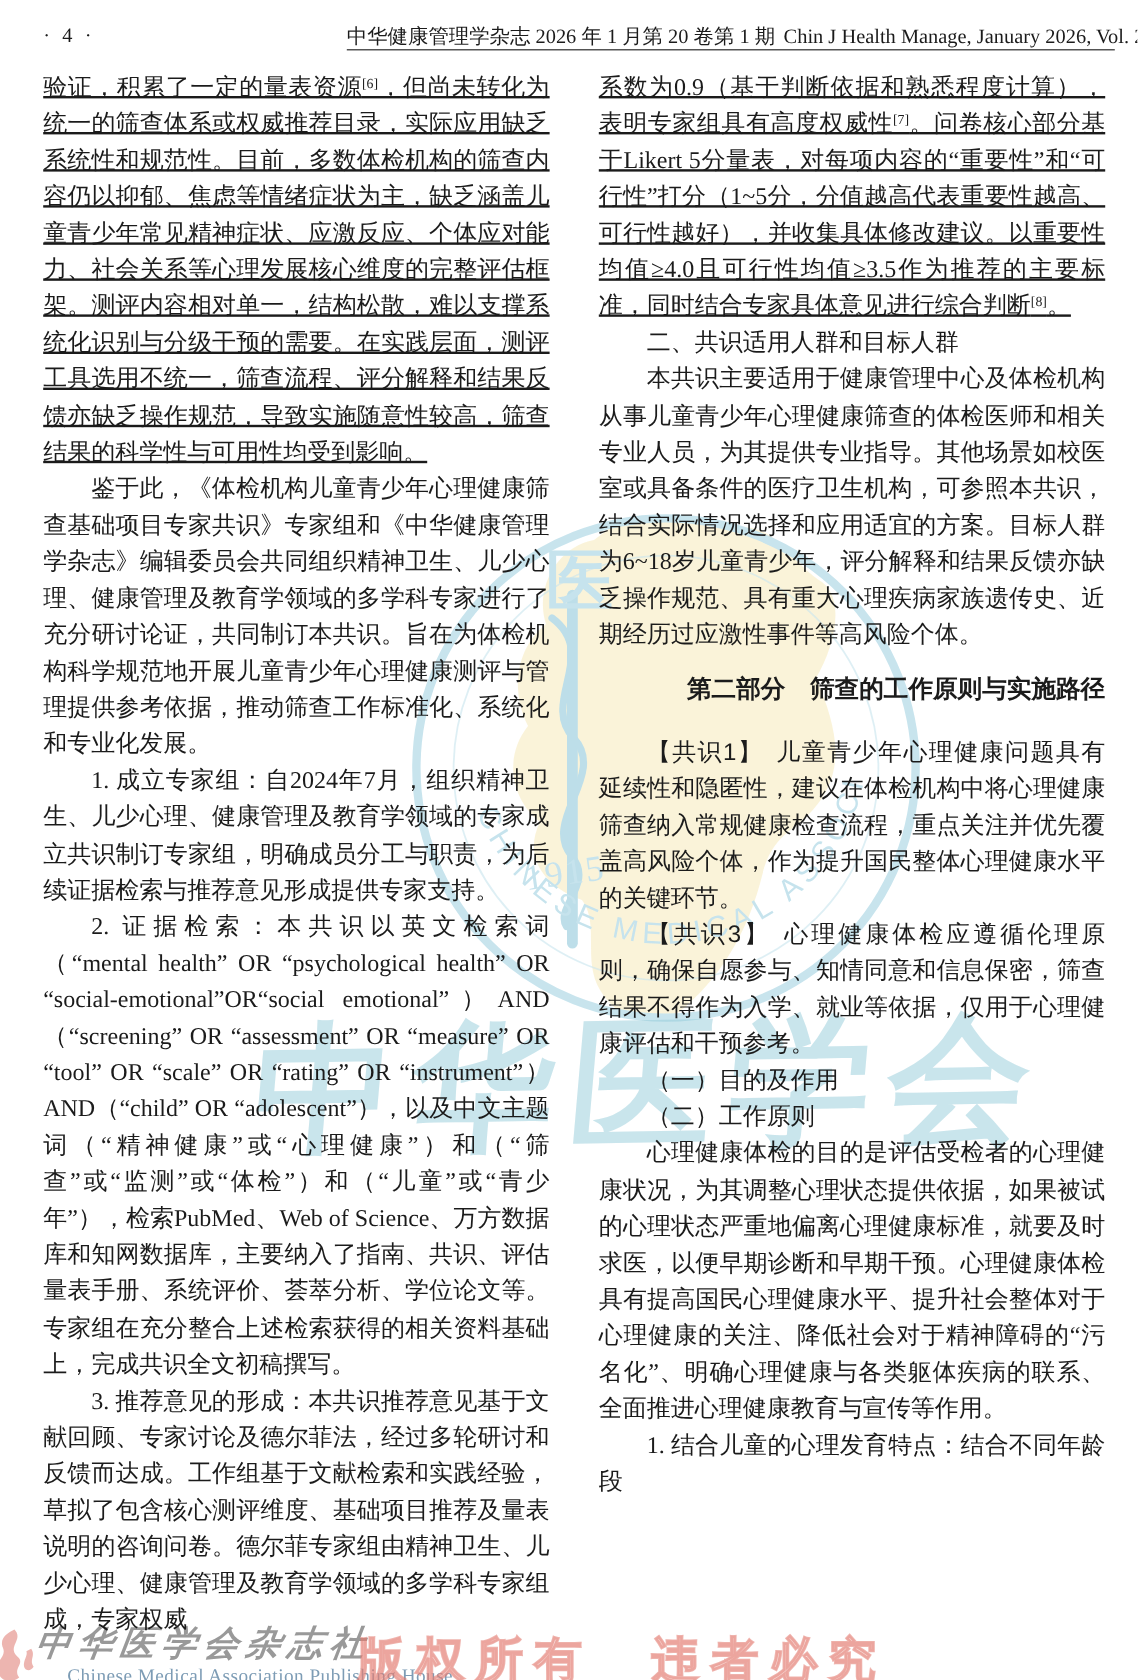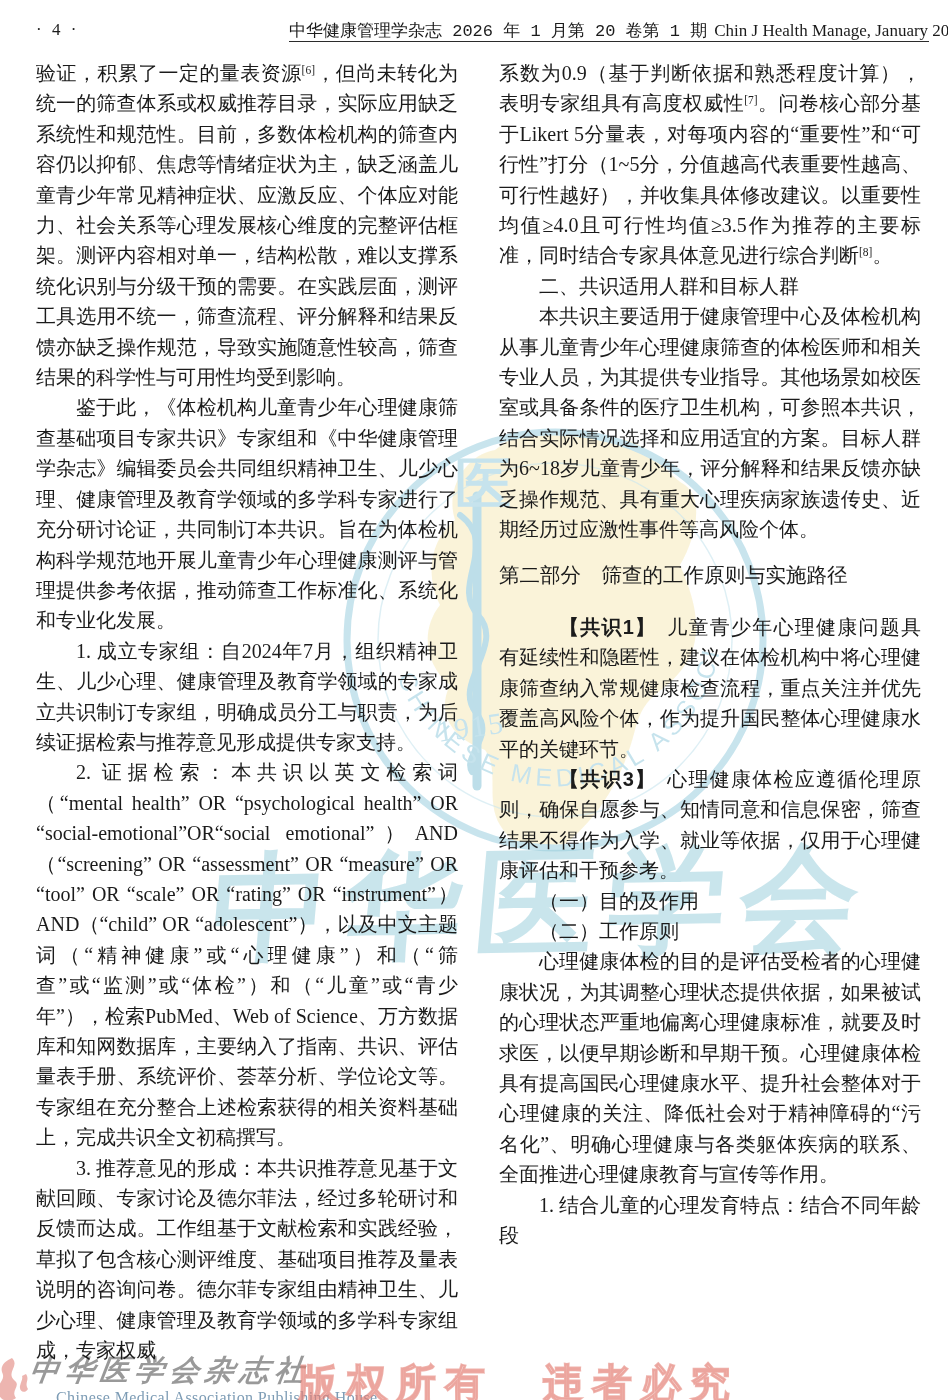--- a/index.html
+++ b/index.html
@@ -4,33 +4,33 @@
 <style>
   html,body{margin:0;padding:0;}
   body{width:948px;height:1400px;position:relative;background:#ffffff;overflow:hidden;
        font-family:"Liberation Serif","DejaVu Serif",serif;color:#1b1b1b;}
   .page{position:absolute;inset:0;width:948px;height:1400px;overflow:hidden;background:#fff;}
 
   
   .page-num{position:absolute;left:36px;top:20px;font-size:17px;letter-spacing:3px;z-index:2;}
   .journal-line{position:absolute;left:289px;width:640px;top:19px;text-align:center;
                 white-space:nowrap;font-size:17px;z-index:2;}
-  .journal-line .jcn{margin-right:7px;font-family:Liberation Mono, monospace;}
+  .journal-line .jcn{margin-right:7px;}
   .header-rule{position:absolute;left:289px;width:640px;top:41px;border-top:1.6px solid #2b2b2b;z-index:2;}
 
   
   .col{position:absolute;top:58px;width:422px;z-index:1;text-align:justify;}
   .col-left{left:36px;}
   .col-right{left:499px;}
   .para{margin:0;font-size:20px;line-height:30.4px;text-indent:2em;}
-  .noind{text-indent:0;}
+  .noind{text-indent:0;text-decoration:underline;}
   sup.ref{font-size:11.5px;line-height:0;vertical-align:6px;letter-spacing:0;}
-  .part-heading{margin:15px 0 22px;font-size:20.5px;line-height:30.4px;text-align:left;
-                font-weight:400;font-family:"Liberation Sans","DejaVu Sans",sans-serif;text-indent:0;}
-  .clabel{font-weight:700;font-family:"Liberation Sans","DejaVu Sans",sans-serif;margin-right:.55em;margin-left:20px;}
+  .part-heading{margin:15px 0 22px;font-size:20.5px;line-height:30.4px;text-align:right;
+                font-weight:700;font-family:"Liberation Sans","DejaVu Sans",sans-serif;text-indent:0;}
+  .clabel{font-weight:400;font-family:"Liberation Sans","DejaVu Sans",sans-serif;margin-right:.55em;}
 
   
   .wm{position:absolute;z-index:0;pointer-events:none;}
   .wm-emblem{left:315px;top:400px;width:480px;height:480px;opacity:.78;}
   .wm-script{left:212px;top:846px;font-size:118px;line-height:1;font-weight:700;
              letter-spacing:14px;color:rgba(148,203,218,.5);white-space:nowrap;
              transform:skewX(-6deg) rotate(-1deg);}
   .wm-pub{left:30px;top:1356px;font-size:29px;line-height:1;font-weight:700;font-style:italic;
           letter-spacing:6px;color:rgba(128,128,128,.8);transform:skewX(-8deg);white-space:nowrap;}
   .wm-pub-en{left:56px;top:1389px;font-size:16px;color:#7d9cb5;letter-spacing:.4px;white-space:nowrap;

